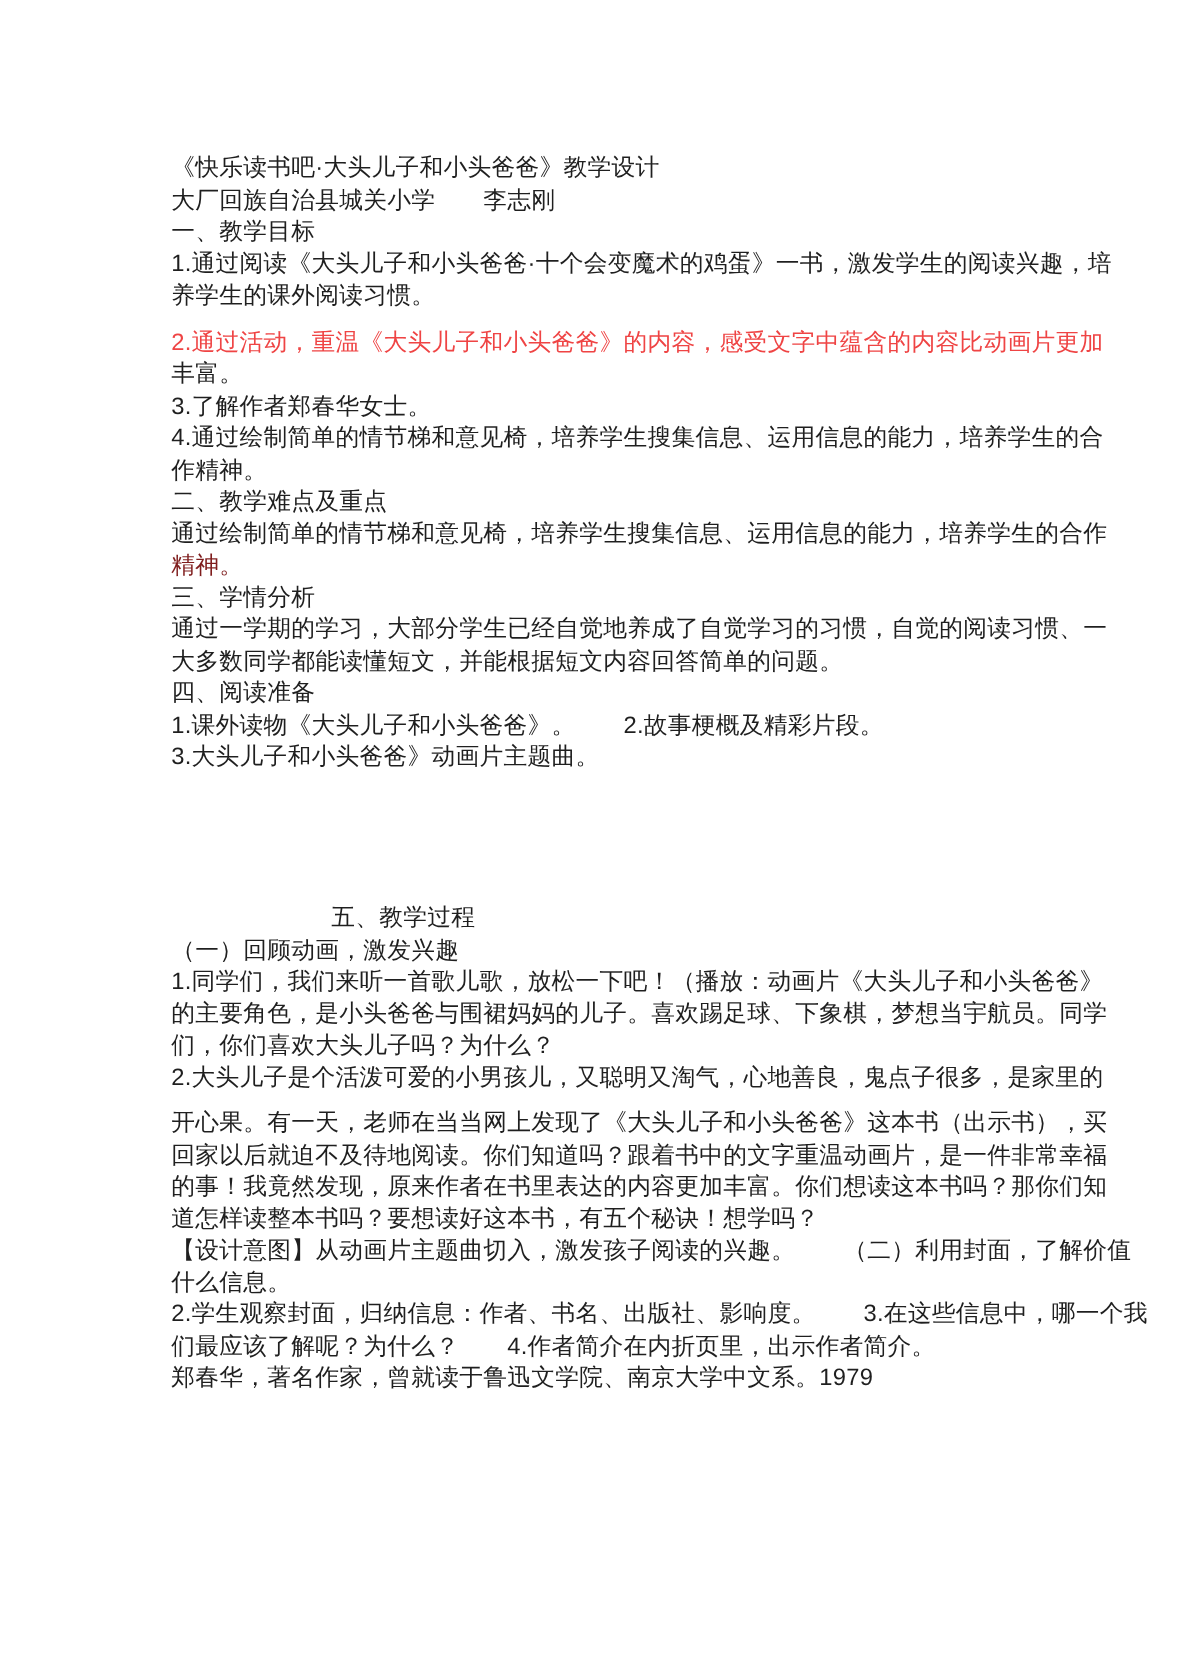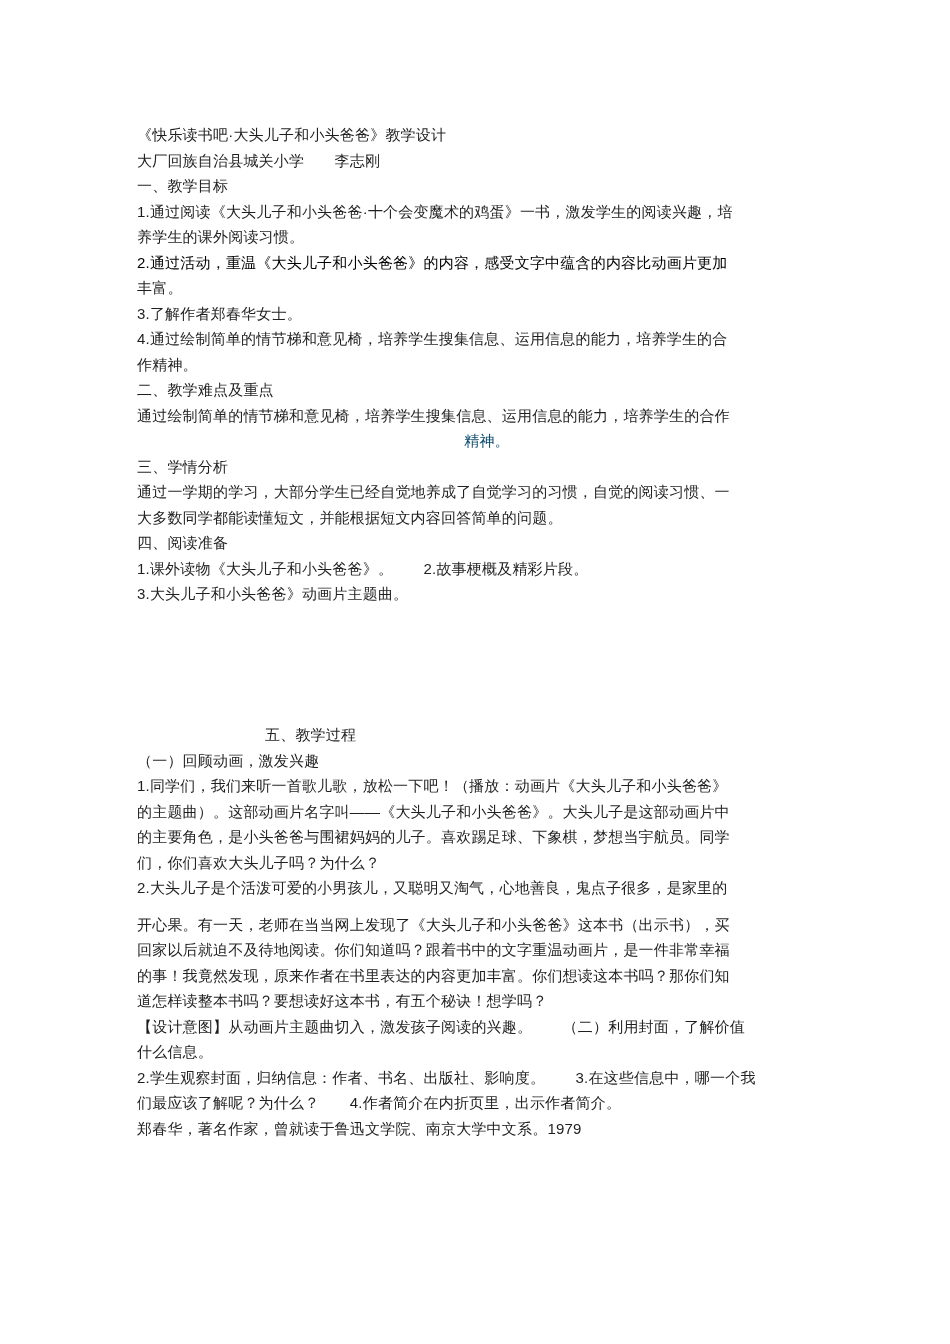--- a/index.html
+++ b/index.html
@@ -16,58 +16,57 @@
     font-family: "Liberation Sans", "DejaVu Sans", sans-serif;
   }
   .text-block {
     position: absolute;
     left: 137px;
     width: 700px;
   }
   .block-overview { top: 122px; }
   .block-process  { top: 722px; }
   .line {
-    font-size: 15px;
+    font-size: 19px;
     line-height: 25.5px;
     height: 25.5px;
     color: #1f1f1f;
     white-space: pre;
     letter-spacing: 0.2px;
   }
 </style>
 </head>
 <body>
 
 <div class="page">
   <div class="text-block block-overview">
       <div class="line" style="color: rgb(31, 31, 31);">《快乐读书吧·大头儿子和小头爸爸》教学设计</div>
       <div class="line" style="color: rgb(31, 31, 31);">大厂回族自治县城关小学　　李志刚</div>
       <div class="line" style="color: rgb(31, 31, 31);">一、教学目标</div>
       <div class="line" style="color: rgb(31, 31, 31);">1.通过阅读《大头儿子和小头爸爸·十个会变魔术的鸡蛋》一书，激发学生的阅读兴趣，培</div>
       <div class="line" style="color: rgb(31, 31, 31);">养学生的课外阅读习惯。</div>
-      <div class="line" style="color: #000000;">2.通过活动，重温《大头儿子和小头爸爸》的内容，感受文字中蕴含的内容比动画片更加</div>
+      <div class="line" style="color: #ef4444; margin-top: 12px;">2.通过活动，重温《大头儿子和小头爸爸》的内容，感受文字中蕴含的内容比动画片更加</div>
       <div class="line" style="color: rgb(31, 31, 31);">丰富。</div>
       <div class="line" style="color: rgb(31, 31, 31);">3.了解作者郑春华女士。</div>
       <div class="line" style="color: rgb(31, 31, 31);">4.通过绘制简单的情节梯和意见椅，培养学生搜集信息、运用信息的能力，培养学生的合</div>
       <div class="line" style="color: rgb(31, 31, 31);">作精神。</div>
       <div class="line" style="color: rgb(31, 31, 31);">二、教学难点及重点</div>
       <div class="line" style="color: rgb(31, 31, 31);">通过绘制简单的情节梯和意见椅，培养学生搜集信息、运用信息的能力，培养学生的合作</div>
-      <div class="line" style="color: #0c4a6e; text-align: center;">精神。</div>
+      <div class="line" style="color: #7f1d1d;">精神。</div>
       <div class="line" style="color: rgb(31, 31, 31);">三、学情分析</div>
       <div class="line" style="color: rgb(31, 31, 31);">通过一学期的学习，大部分学生已经自觉地养成了自觉学习的习惯，自觉的阅读习惯、一</div>
       <div class="line" style="color: rgb(31, 31, 31);">大多数同学都能读懂短文，并能根据短文内容回答简单的问题。</div>
       <div class="line" style="color: rgb(31, 31, 31);">四、阅读准备</div>
       <div class="line" style="color: rgb(31, 31, 31);">1.课外读物《大头儿子和小头爸爸》。　　2.故事梗概及精彩片段。</div>
       <div class="line" style="color: rgb(31, 31, 31);">3.大头儿子和小头爸爸》动画片主题曲。</div>
     </div>
   <div class="text-block block-process">
       <div class="line" style="padding-left: 128px; color: rgb(31, 31, 31);">五、教学过程</div>
       <div class="line" style="color: rgb(31, 31, 31);">（一）回顾动画，激发兴趣</div>
       <div class="line" style="color: rgb(31, 31, 31);">1.同学们，我们来听一首歌儿歌，放松一下吧！（播放：动画片《大头儿子和小头爸爸》</div>
-      <div class="line" style="color: rgb(31, 31, 31);">的主题曲）。这部动画片名字叫——《大头儿子和小头爸爸》。大头儿子是这部动画片中</div>
       <div class="line" style="color: rgb(31, 31, 31);">的主要角色，是小头爸爸与围裙妈妈的儿子。喜欢踢足球、下象棋，梦想当宇航员。同学</div>
       <div class="line" style="color: rgb(31, 31, 31);">们，你们喜欢大头儿子吗？为什么？</div>
       <div class="line" style="color: rgb(31, 31, 31);">2.大头儿子是个活泼可爱的小男孩儿，又聪明又淘气，心地善良，鬼点子很多，是家里的</div>
       <div class="line" style="color: rgb(31, 31, 31); margin-top: 11px;">开心果。有一天，老师在当当网上发现了《大头儿子和小头爸爸》这本书（出示书），买</div>
       <div class="line" style="color: rgb(31, 31, 31);">回家以后就迫不及待地阅读。你们知道吗？跟着书中的文字重温动画片，是一件非常幸福</div>
       <div class="line" style="color: rgb(31, 31, 31);">的事！我竟然发现，原来作者在书里表达的内容更加丰富。你们想读这本书吗？那你们知</div>
       <div class="line" style="color: rgb(31, 31, 31);">道怎样读整本书吗？要想读好这本书，有五个秘诀！想学吗？</div>
       <div class="line" style="color: rgb(31, 31, 31);">【设计意图】从动画片主题曲切入，激发孩子阅读的兴趣。　　（二）利用封面，了解价值</div>
       <div class="line" style="color: rgb(31, 31, 31);">什么信息。</div>
       <div class="line" style="color: rgb(31, 31, 31);">2.学生观察封面，归纳信息：作者、书名、出版社、影响度。　　3.在这些信息中，哪一个我</div>

